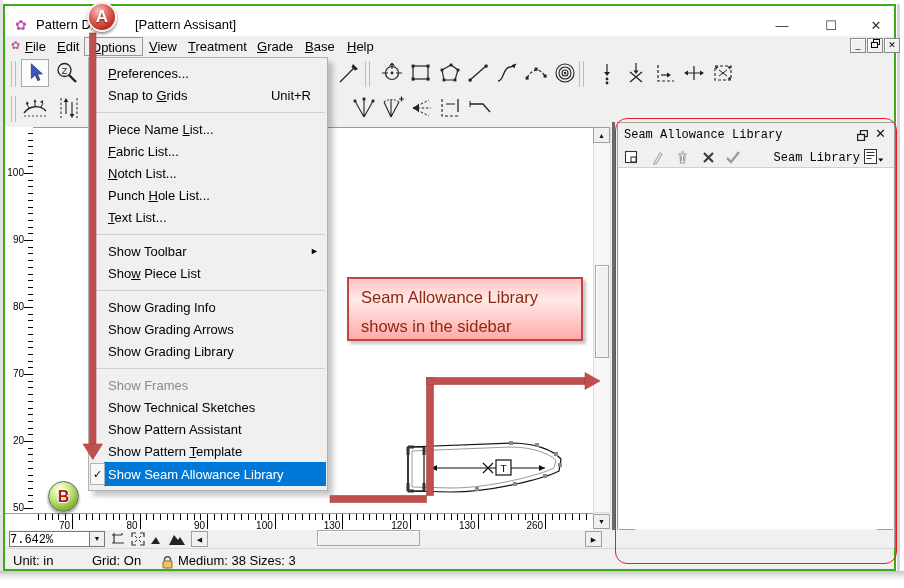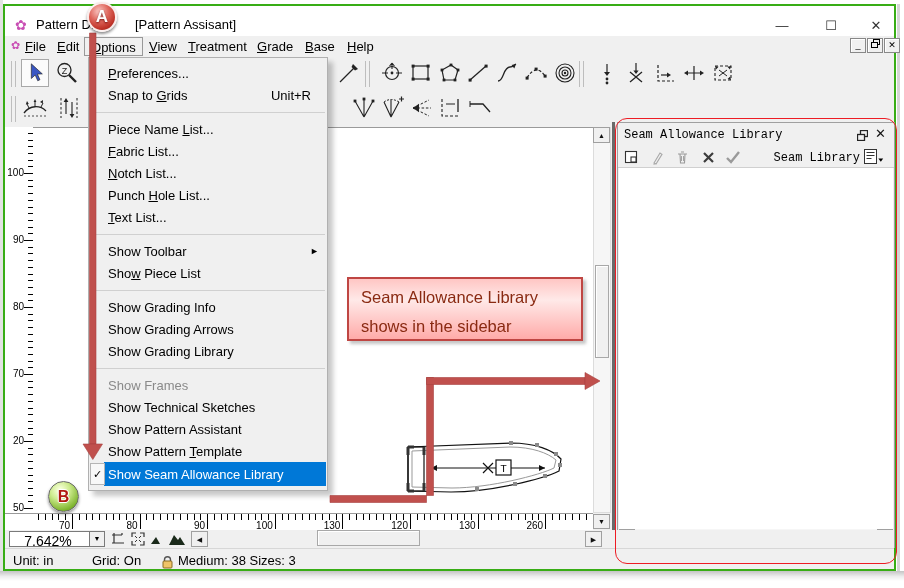--- a/index.html
+++ b/index.html
@@ -62,21 +62,21 @@
 #sb-title-text { position:absolute; left:6px; top:5px; font-family:"Liberation Mono",monospace; font-size:12px; color:#000; }
 #sb-toolbar { position:absolute; left:0; top:23px; width:100%; height:22px; border-bottom:1px solid #d0d0d0; }
 #sb-body { position:absolute; left:1px; top:45px; width:274px; height:361px; background:#fff; }
 #sb-hscroll { position:absolute; left:1px; top:406px; width:274px; height:17px; background:#f6f6f6; }
 #sb-label { position:absolute; right:34px; top:5px; font-family:"Liberation Mono",monospace; font-size:12px; color:#000; }
 .sb-icon { position:absolute; top:2px; width:18px; height:18px; display:flex; align-items:center; justify-content:center; }
 
 
 #bottombar { left:5px; top:530px; width:889px; height:18px; background:#f0f0f0; }
 #zoom-combo { position:absolute; left:4px; top:1px; width:96px; height:16px; background:#fff; border:1px solid #7a7a7a; }
-#zoom-value { position:absolute; left:0; top:1px; width:76px; text-align:center; font-size:14px; color:#000; }
+#zoom-value { position:absolute; left:0; top:1px; width:76px; font-size:12px; color:#000;font-family:Liberation Mono, monospace; }
 #zoom-dd { position:absolute; right:0; top:0; width:15px; height:14px; background:#f0f0f0; border-left:1px solid #7a7a7a;
   font-size:7px; line-height:14px; text-align:center; color:#000; }
 .bb-icon { position:absolute; top:1px; width:18px; height:16px; display:flex; align-items:center; justify-content:center; }
 #hthumb { position:absolute; left:312px; top:0px; width:103px; height:16px; background:#f0f0f0;
   border:1px solid #a8a8a8; box-shadow:inset 1px 1px 0 #fff; }
 
 
 #statusbar { left:5px; top:548px; width:889px; height:21px; background:#f0f0f0; border-top:1px solid #d7d7d7; }
 .st-text { position:absolute; top:4px; font-size:13px; color:#000; }
 

